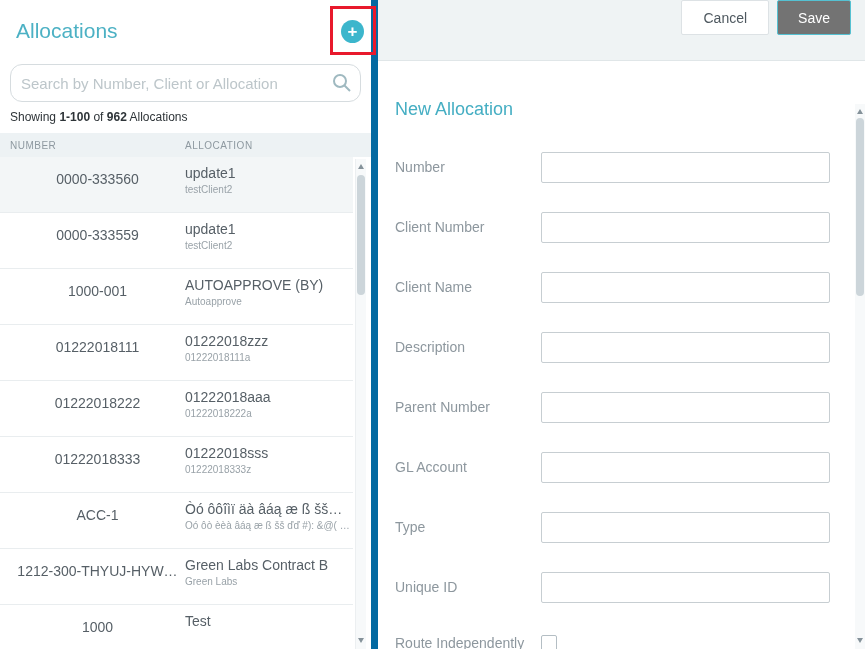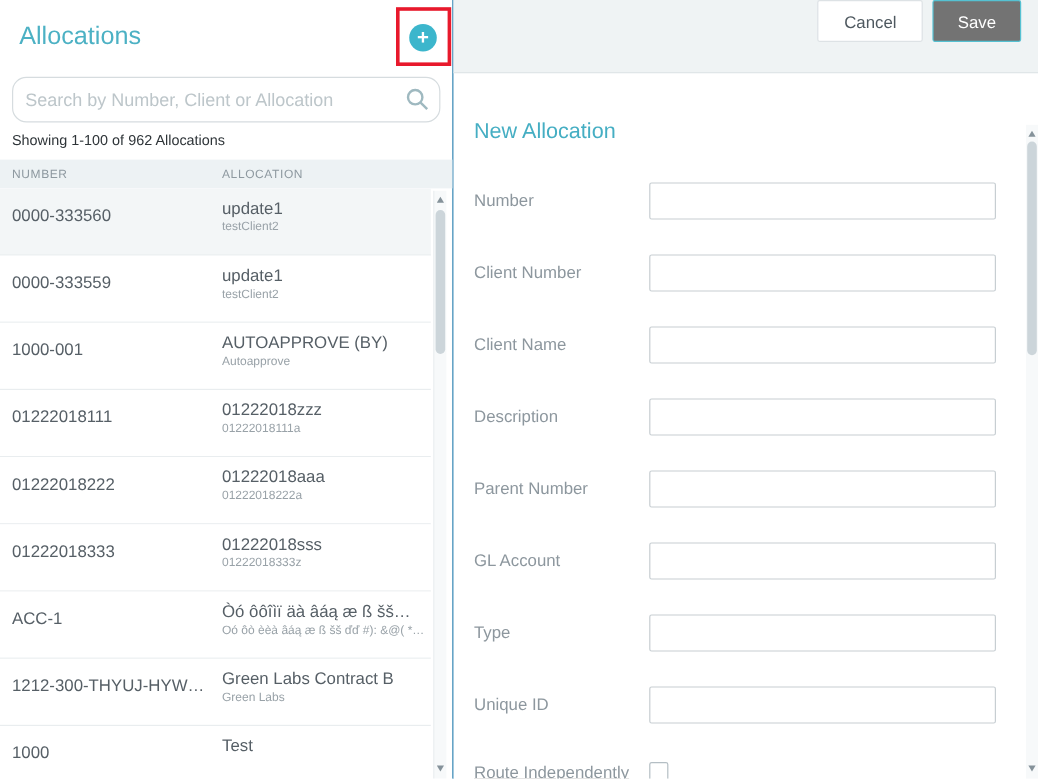--- a/index.html
+++ b/index.html
@@ -2,21 +2,21 @@
 <html><head>
 <meta charset="utf-8">
 <style>
   * { box-sizing: border-box; margin: 0; padding: 0; }
   html, body { width: 865px; height: 649px; overflow: hidden; }
   body { font-family: "Liberation Sans", sans-serif; background: #fff; }
 
   .app { display: flex; width: 865px; height: 649px; }
 
   
-  .left-panel { flex: 0 0 378px; width: 378px; border-right: 1px solid #0369a1;
+  .left-panel { flex: 0 0 378px; width: 378px; border-right: 7px solid #0369a1;
                 display: flex; flex-direction: column; background: #fff; }
 
   .left-header { height: 62px; position: relative; display: flex; align-items: center;
                  padding-left: 16px; flex: 0 0 62px; }
   .page-title { font-size: 21px; font-weight: 400; color: #4cb1c4; }
 
   .add-btn { position: absolute; left: 341px; top: 20px; width: 23px; height: 23px;
              border-radius: 50%; background: #3cb6cc; color: #fff; border: none;
              font-size: 17px; line-height: 21px; text-align: center; cursor: pointer;
              font-weight: 700; padding: 0; }
@@ -24,34 +24,34 @@
                     border: 3px solid #e8192c; pointer-events: none; }
 
   .search-wrap { position: relative; margin: 2px 10px 0 10px; flex: 0 0 auto; }
   .search-input { width: 100%; height: 38px; border: 1px solid #d6dcdf; border-radius: 12px;
                   padding: 0 38px 0 10px; font-size: 15px; color: #555e64;
                   font-family: "Liberation Sans", sans-serif; outline: none; }
   .search-input::placeholder { color: #bdc6ca; }
   .search-icon { position: absolute; right: 8px; top: 8px; width: 22px; height: 22px; }
 
   .summary { margin: 8px 10px 9px 10px; font-size: 12px; color: #2e3438; flex: 0 0 auto; }
-  .summary b { font-weight: normal; }
+  .summary b { font-weight: bold; }
 
   .table-header { height: 24px; background: #edf2f4; display: flex; align-items: center;
                   padding-left: 10px; flex: 0 0 24px; }
   .col-head { font-size: 10px; color: #8e99a0; letter-spacing: .5px; }
   .col-head.number { width: 175px; }
 
   .list { flex: 1 1 auto; position: relative; overflow: hidden; }
   .list-rows { padding-right: 18px; }
   .list-row { display: flex; height: 56px; border-bottom: 1px solid #e9edef;
               padding-left: 10px; cursor: pointer; background: #fff; }
   .list-row.highlighted { background: #f3f6f7; }
   .row-number { width: 175px; padding-top: 14px; font-size: 14px; color: #565f66;
-                white-space: nowrap; overflow: hidden; }
+                white-space: nowrap; overflow: hidden; text-align: center; }
   .row-alloc { flex: 1; padding-top: 8px; overflow: hidden; }
   .alloc-main { font-size: 14px; color: #565f66; white-space: nowrap; overflow: hidden;
                 text-overflow: ellipsis; max-width: 172px; }
   .alloc-sub { font-size: 10px; color: #99a2a8; margin-top: 3px; white-space: nowrap;
                overflow: hidden; text-overflow: ellipsis; max-width: 172px; }
 
   
   .vscroll { position: absolute; width: 11px; background: #f7f9fa; border-left: 1px solid #eceff1; }
   .list .vscroll { right: 5px; top: 2px; bottom: 0; }
   .sb-arrow { position: absolute; left: 0; width: 11px; height: 12px; }

